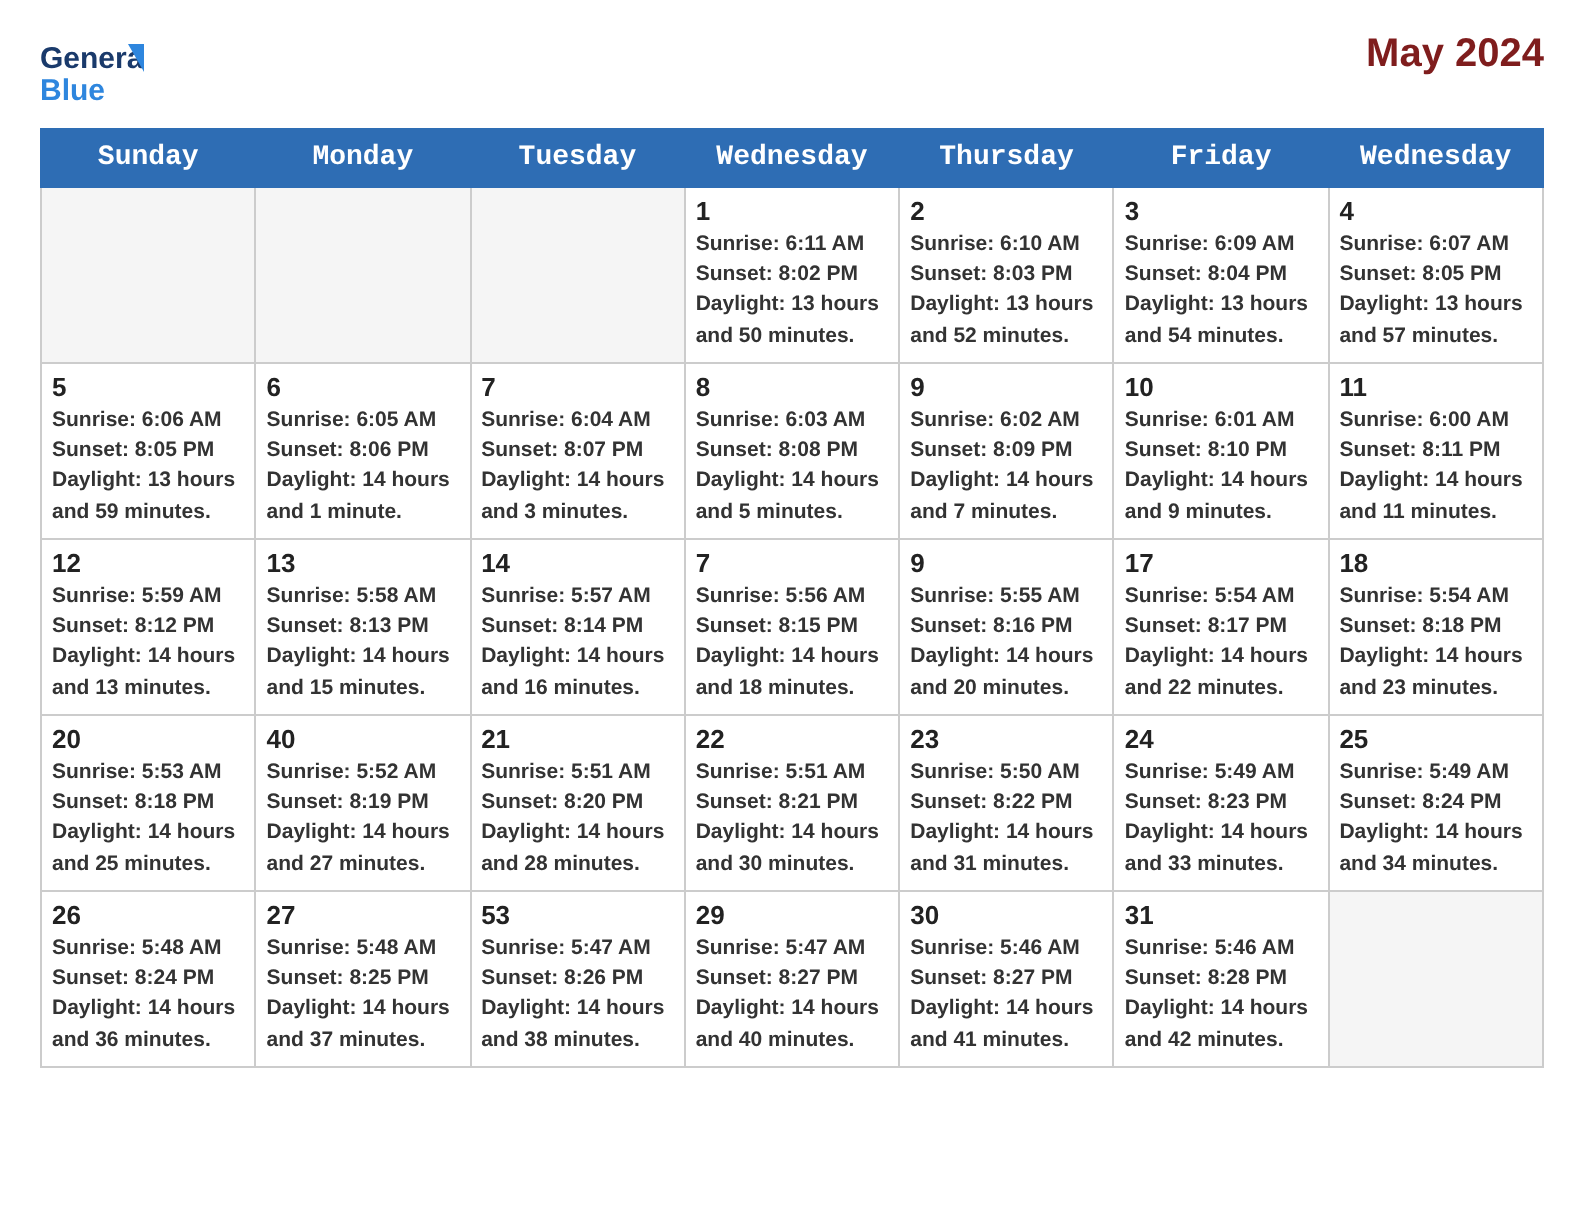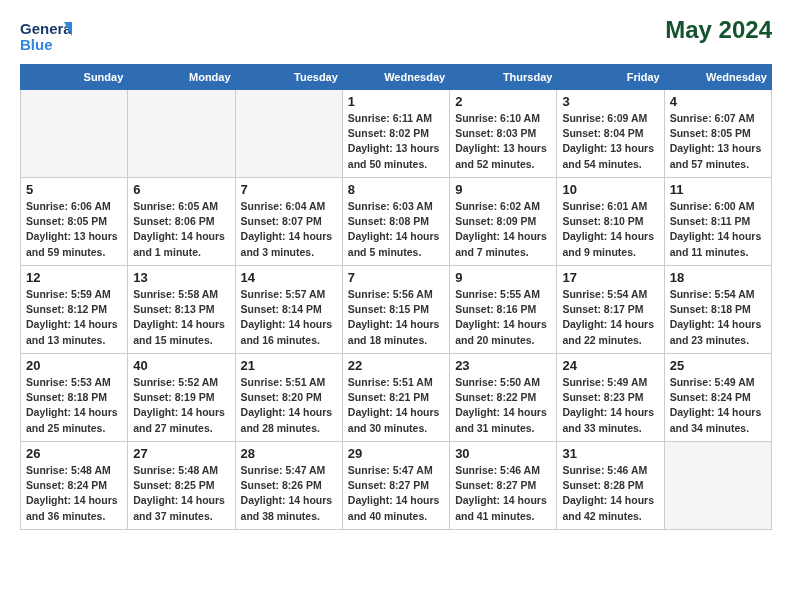--- a/index.html
+++ b/index.html
@@ -22,43 +22,44 @@
       align-items: flex-start;
     }
     .logo-row {
       display: flex;
       align-items: center;
     }
     .title-area {
       text-align: right;
     }
     .month-title {
-      font-size: 24px;
-      font-weight: bold;
-      color: #14532d;
+      font-size: 20px;
+      font-weight: bold;
+      color: #7f1d1d;
     }
     .location {
       font-size: 15px;
       color: #333;
       margin-top: 2px;
     }
     .calendar {
       width: 100%;
       border-collapse: collapse;
       margin-top: 6px;
       font-size: 11px;
     }
     .calendar th {
       background-color: #2e6db4;
       color: #fff;
       padding: 6px 4px;
-      text-align: right;
-      font-size: 11px;
+      text-align: center;
+      font-size: 14px;
       font-weight: bold;
       border: 1px solid #2e6db4;
+      font-family: Liberation Mono, monospace;
     }
     .calendar td {
       vertical-align: top;
       border: 1px solid #ccc;
       padding: 4px 5px;
       width: 106px;
       min-height: 80px;
       background: #fff;
     }
     .calendar td.empty {
@@ -226,21 +227,21 @@
       <tr class="week-row">
         <td>
           <span class="day-num">26</span>
           <div class="day-info">Sunrise: 5:48 AM<br>Sunset: 8:24 PM<br>Daylight: 14 hours<br>and 36 minutes.</div>
         </td>
         <td>
           <span class="day-num">27</span>
           <div class="day-info">Sunrise: 5:48 AM<br>Sunset: 8:25 PM<br>Daylight: 14 hours<br>and 37 minutes.</div>
         </td>
         <td>
-          <span class="day-num">28</span>
+          <span class="day-num">53</span>
           <div class="day-info">Sunrise: 5:47 AM<br>Sunset: 8:26 PM<br>Daylight: 14 hours<br>and 38 minutes.</div>
         </td>
         <td>
           <span class="day-num">29</span>
           <div class="day-info">Sunrise: 5:47 AM<br>Sunset: 8:27 PM<br>Daylight: 14 hours<br>and 40 minutes.</div>
         </td>
         <td>
           <span class="day-num">30</span>
           <div class="day-info">Sunrise: 5:46 AM<br>Sunset: 8:27 PM<br>Daylight: 14 hours<br>and 41 minutes.</div>
         </td>

